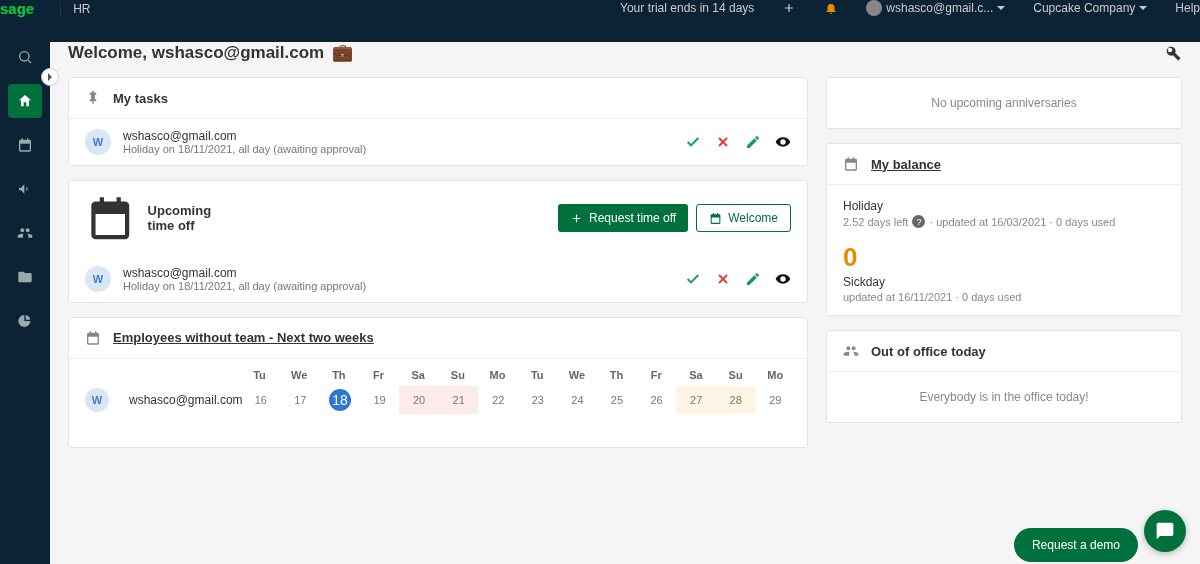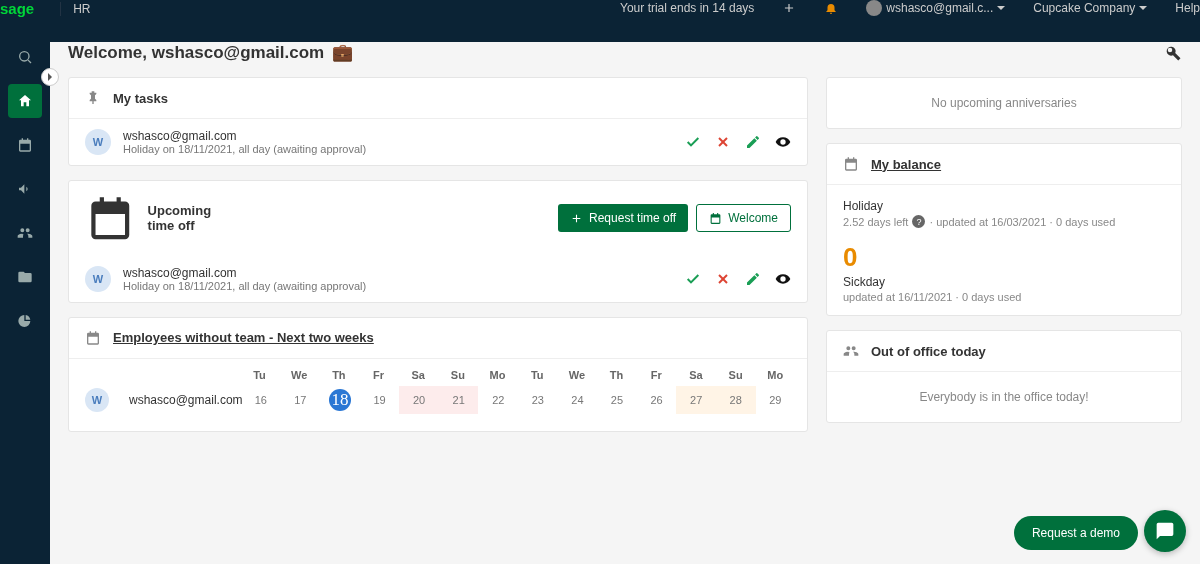--- a/index.html
+++ b/index.html
@@ -54,46 +54,46 @@
   .upcoming-head .title { font-weight:700; font-size:13px; display:flex; gap:12px; align-items:center;}
   .upcoming-head .btns { margin-left:auto; display:flex; gap:8px; }
   .btn { display:inline-flex; align-items:center; gap:6px; padding:6px 12px; border-radius:3px; font-size:12px; cursor:pointer; }
   .btn-primary { background:#00703c; color:#fff; }
   .btn-outline { background:#fff; color:#00703c; border:1px solid #00703c; }
   .btn .bico { width:13px; height:13px; }
 
   .link-u { text-decoration: underline; cursor:pointer; }
 
   
-  .cal-wrap { padding:10px 12px 12px 12px; }
+  .cal-wrap { padding:10px 12px 28px 12px; }
   .cal-row { display:flex; align-items:center; }
   .cal-name { width:160px; display:flex; align-items:center; gap:8px; padding-left:4px;}
   .cal-name .av-circ { width:24px; height:24px; }
   .cal-cell { width:40px; text-align:center; font-size:11px; color:#777; }
   .cal-head .cal-cell { font-weight:700; color:#666; }
   .cal-body .cal-cell { padding:8px 0; }
   .cal-body .cal-name { font-size:12px; color:#333; }
-  .day-today { display:inline-flex; width:22px; height:22px; border-radius:50%; background:#2a77d4; color:#fff; align-items:center; justify-content:center; font-size:17px;font-family:Liberation Serif, serif; }
+  .day-today { display:inline-flex; width:22px; height:22px; border-radius:50%; background:#2a77d4; color:#fff; align-items:center; justify-content:center; font-size:14px; }
   .wk-shade { background:#fdecec; }
   .wk-shade2 { background:#fff4e6; }
 
   
   .empty-text { text-align:center; color:#888; font-size:12px; padding:18px 0; }
   .balance-val { font-size:26px; font-weight:700; }
   .bal-blue { color:#2a77d4; }
   .bal-orange { color:#e98b00; }
   .bal-label { font-size:12px; color:#333; margin-top:2px; }
   .bal-sub { font-size:11px; color:#888; margin-top:2px; display:flex; align-items:center; gap:4px; }
   .help-c { width:13px; height:13px; border-radius:50%; background:#666; color:#fff; font-size:9px; display:inline-flex; align-items:center; justify-content:center; }
   .bal-block { margin-bottom:14px; }
 
   .head-link { text-decoration: underline; cursor:pointer; }
 
   
-  .demo-btn { position:absolute; right:62px; bottom:14px; background:#00703c; color:#fff; border-radius:18px; padding:10px 18px; font-size:12px; cursor:pointer; }
+  .demo-btn { position:absolute; right:62px; bottom:2px; background:#00703c; color:#fff; border-radius:18px; padding:10px 18px; font-size:12px; cursor:pointer; }
   .chat-fab { position:absolute; right:14px; bottom:12px; width:42px; height:42px; border-radius:50%; background:#00703c; color:#fff; display:flex; align-items:center; justify-content:center; cursor:pointer; box-shadow:0 2px 6px rgba(0,0,0,.25);}
   .chat-fab svg { width:20px; height:20px; }
 </style>
 </head>
 <body>
 
 <div class="topbar">
   <div class="topbar-left">
     <span class="logo">sage</span>
     <span class="top-div"></span>

